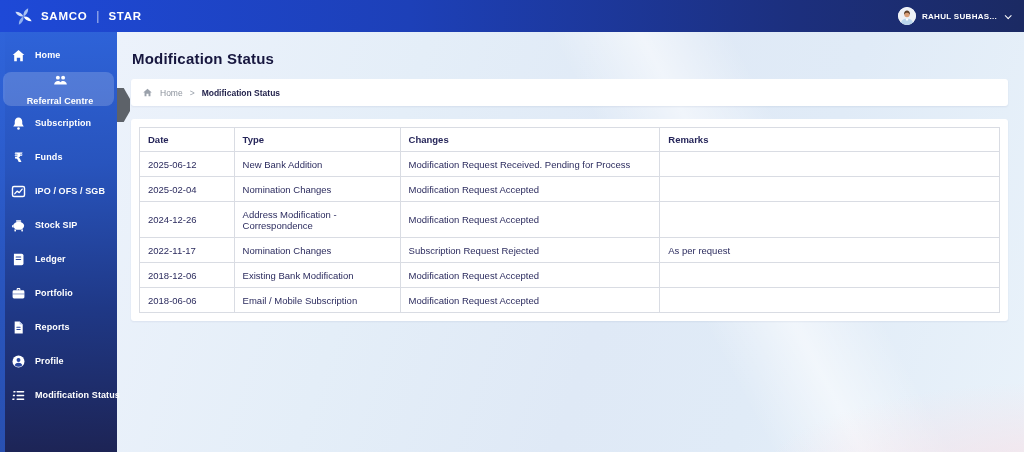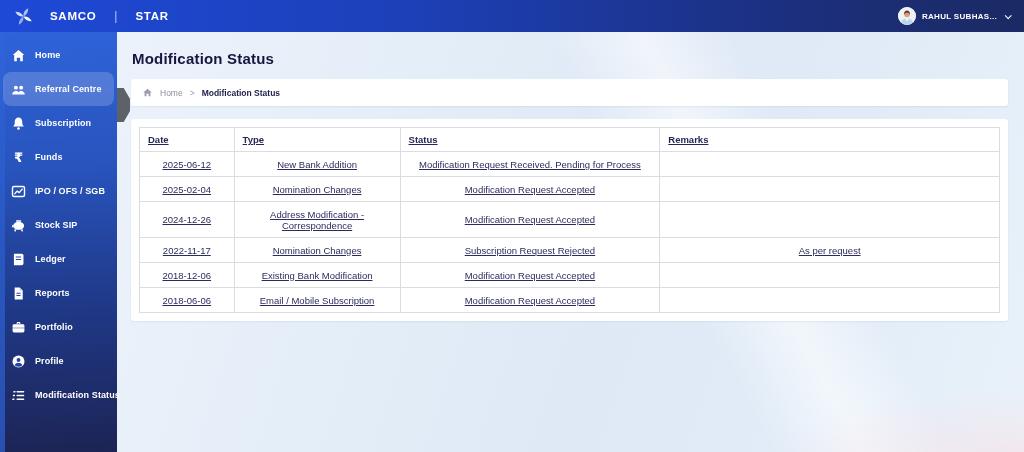--- a/index.html
+++ b/index.html
@@ -3,41 +3,41 @@
 <meta charset="utf-8">
 <style>
   * { margin:0; padding:0; box-sizing:border-box; }
   html,body { width:1024px; height:452px; overflow:hidden;
     font-family:"Liberation Sans", sans-serif; background:#e4edf7; }
 
   
   .topbar { position:fixed; top:0; left:0; width:1024px; height:32px; z-index:20;
     background:linear-gradient(90deg,#1e49d7 0%,#1d40b8 40%,#1c2f7d 78%,#1b2a63 100%);
     display:flex; align-items:center; justify-content:space-between; padding:0 14px; }
-  .brand { display:flex; align-items:center; gap:17px; color:#fff; cursor:pointer;justify-content:space-between; }
+  .brand { display:flex; align-items:center; gap:8px; color:#fff; cursor:pointer;justify-content:space-between; }
   .brand-icon { width:19px; height:19px; display:flex; }
   .brand-name, .brand-product { font-size:11.5px; font-weight:bold; letter-spacing:.7px; }
   .brand-divider { font-size:12px; font-weight:300; opacity:.65; margin:0 1px; }
   .user { display:flex; align-items:center; gap:6px; color:#fff; cursor:pointer;margin-left:31px; }
   .avatar { width:18px; height:18px; border-radius:50%; overflow:hidden; background:#fff; flex:0 0 18px; }
   .avatar svg { display:block; }
   .user-name { font-size:8px; font-weight:bold; letter-spacing:.3px; }
   .chev { width:5px; height:5px; border-right:1.4px solid #fff; border-bottom:1.4px solid #fff;
     transform:rotate(45deg) translateY(-1px); margin-left:2px; }
 
   
   .sidebar { position:fixed; top:32px; left:0; bottom:0; width:117px; z-index:10;
     background:linear-gradient(178deg,#2e63d9 0%,#2854bd 32%,#1f3886 66%,#1d2455 100%); }
   .sidebar::before { content:''; position:absolute; left:0; top:0; bottom:0; width:5px;
     background:linear-gradient(180deg,#2f64da,#2a58c4 55%,#2a55bb); opacity:.9; }
   .side-list { list-style:none; padding:6px 0 0 0; position:relative; }
   .side-item { display:flex; align-items:center; gap:9px; height:34px; padding:0 8px 0 11px;
     color:#fff; cursor:pointer; }
   .side-item.active { background:rgba(255,255,255,.18); border-radius:8px; margin:0 3px;
-    padding:0 5px 0 8px; }
+    padding:0 5px 0 8px;flex-direction:column; }
   .side-icon { width:15px; height:15px; flex:0 0 15px; display:flex; align-items:center; justify-content:center; }
   .side-icon svg { width:15px; height:15px; }
   .side-label { font-size:9px; font-weight:bold; letter-spacing:.1px; white-space:nowrap; }
 
   
   .main { position:absolute; top:32px; left:117px; right:0; bottom:0;
     background:
       radial-gradient(60% 45% at 103% 108%, rgba(248,224,230,.85), rgba(248,224,230,0) 55%),
       linear-gradient(62deg, rgba(255,255,255,0) 58%, rgba(255,255,255,.55) 66%, rgba(255,255,255,0) 74%),
       linear-gradient(108deg,#ecf2fb 0%,#e4eef8 30%,#dfe9f6 55%,#e0ebf7 72%,#e9f2fa 100%);
@@ -49,23 +49,23 @@
   .breadcrumb-bar { background:#fff; height:27px; border-radius:3px; display:flex; align-items:center;
     gap:7px; padding:0 11px; box-shadow:0 1px 2px rgba(25,45,95,.07); }
   .bc-home-icon { width:11px; height:11px; display:flex; }
   .bc-link { font-size:8.5px; color:#8b929c; text-decoration:none; cursor:pointer; }
   .bc-sep { font-size:8.5px; color:#9aa1ab; }
   .bc-current { font-size:8.5px; font-weight:bold; color:#1f1f49; }
 
   .table-card { background:#fff; margin-top:13px; border-radius:3px; padding:8px;
     box-shadow:0 1px 2px rgba(25,45,95,.07); }
   table { width:100%; border-collapse:collapse; font-size:9.5px; color:#2b2b5e; table-layout:fixed; }
-  th, td { border:1px solid #d9dce3;text-decoration:underline; }
+  th, td { border:1px solid #d9dce3; }
   th { text-align:left; font-weight:bold; padding:6px 8px; color:#26265a; }
-  td { text-align:center; padding:6.5px 8px; height:10px; }
+  td { text-align:left; padding:6.5px 8px; height:10px; }
 </style>
 </head>
 <body>
 
 <header class="topbar">
   <div class="brand">
     <span class="brand-icon">
       <svg viewBox="0 0 20 20">
         <g transform="rotate(-15 10 10)">
           <path d="M10 10 Q11 4 17 3 Q15.5 9 10 10 Z" fill="#a9c2f3"></path>
@@ -157,38 +157,38 @@
           <svg viewBox="0 0 16 16">
             <path d="M3.1 1.8h8.3A1.9 1.9 0 0 1 13.3 3.7v8.6a1.9 1.9 0 0 1-1.9 1.9H3.1z" fill="#fff"></path>
             <rect x="4.9" y="4.7" width="6" height="1.2" rx="0.6" fill="#27459f"></rect>
             <rect x="4.9" y="7.4" width="6" height="1.2" rx="0.6" fill="#27459f"></rect>
           </svg>
         </span>
         <span class="side-label">Ledger</span>
       </li>
       <li class="side-item">
         <span class="side-icon">
+          <svg viewBox="0 0 16 16" fill="#fff">
+            <rect x="1.7" y="4.5" width="12.6" height="8.8" rx="1.5"></rect>
+            <path d="M6 4.5V3.3c0-.75.55-1.3 1.3-1.3h1.4c.75 0 1.3.55 1.3 1.3v1.2H8.9V3.4H7.1v1.1z"></path>
+            <rect x="1.7" y="8" width="12.6" height="1" fill="#27459f" opacity="0.55"></rect>
+          </svg>
+        </span>
+        <span class="side-label">Portfolio</span>
+      </li>
+      <li class="side-item">
+        <span class="side-icon">
           <svg viewBox="0 0 16 16">
             <path d="M3.9 1.5h5.3l3.3 3.4v9.6H3.9z" fill="#fff"></path>
             <path d="M9.2 1.5l3.3 3.4H9.2z" fill="#b9c9ef"></path>
             <rect x="5.6" y="7.2" width="4.8" height="1" rx="0.5" fill="#27459f"></rect>
             <rect x="5.6" y="9.6" width="4.8" height="1" rx="0.5" fill="#27459f"></rect>
           </svg>
         </span>
         <span class="side-label">Reports</span>
-      </li>
-      <li class="side-item">
-        <span class="side-icon">
-          <svg viewBox="0 0 16 16" fill="#fff">
-            <rect x="1.7" y="4.5" width="12.6" height="8.8" rx="1.5"></rect>
-            <path d="M6 4.5V3.3c0-.75.55-1.3 1.3-1.3h1.4c.75 0 1.3.55 1.3 1.3v1.2H8.9V3.4H7.1v1.1z"></path>
-            <rect x="1.7" y="8" width="12.6" height="1" fill="#27459f" opacity="0.55"></rect>
-          </svg>
-        </span>
-        <span class="side-label">Portfolio</span>
       </li>
       <li class="side-item">
         <span class="side-icon">
           <svg viewBox="0 0 16 16">
             <circle cx="8" cy="8" r="6.4" fill="#fff"></circle>
             <circle cx="8" cy="6.3" r="2.1" fill="#27459f"></circle>
             <path d="M3.8 11.9c.8-1.7 2.4-2.6 4.2-2.6s3.4.9 4.2 2.6a6.4 6.4 0 0 1-8.4 0z" fill="#27459f"></path>
           </svg>
         </span>
         <span class="side-label">Profile</span>
@@ -227,21 +227,21 @@
       <colgroup id="table-cols">
           <col style="width: 11%;">
           <col style="width: 19.3%;">
           <col style="width: 30.2%;">
           <col style="width: 39.5%;">
         </colgroup>
       <thead>
           <tr id="table-head-row">
             <th>Date</th>
             <th>Type</th>
-            <th>Status</th>
+            <th>Changes</th>
             <th>Remarks</th>
           </tr>
         </thead>
       <tbody id="table-body">
           <tr>
             <td>2025-06-12</td>
             <td>New Bank Addition</td>
             <td>Modification Request Received. Pending for Process</td>
             <td></td>
           </tr>

